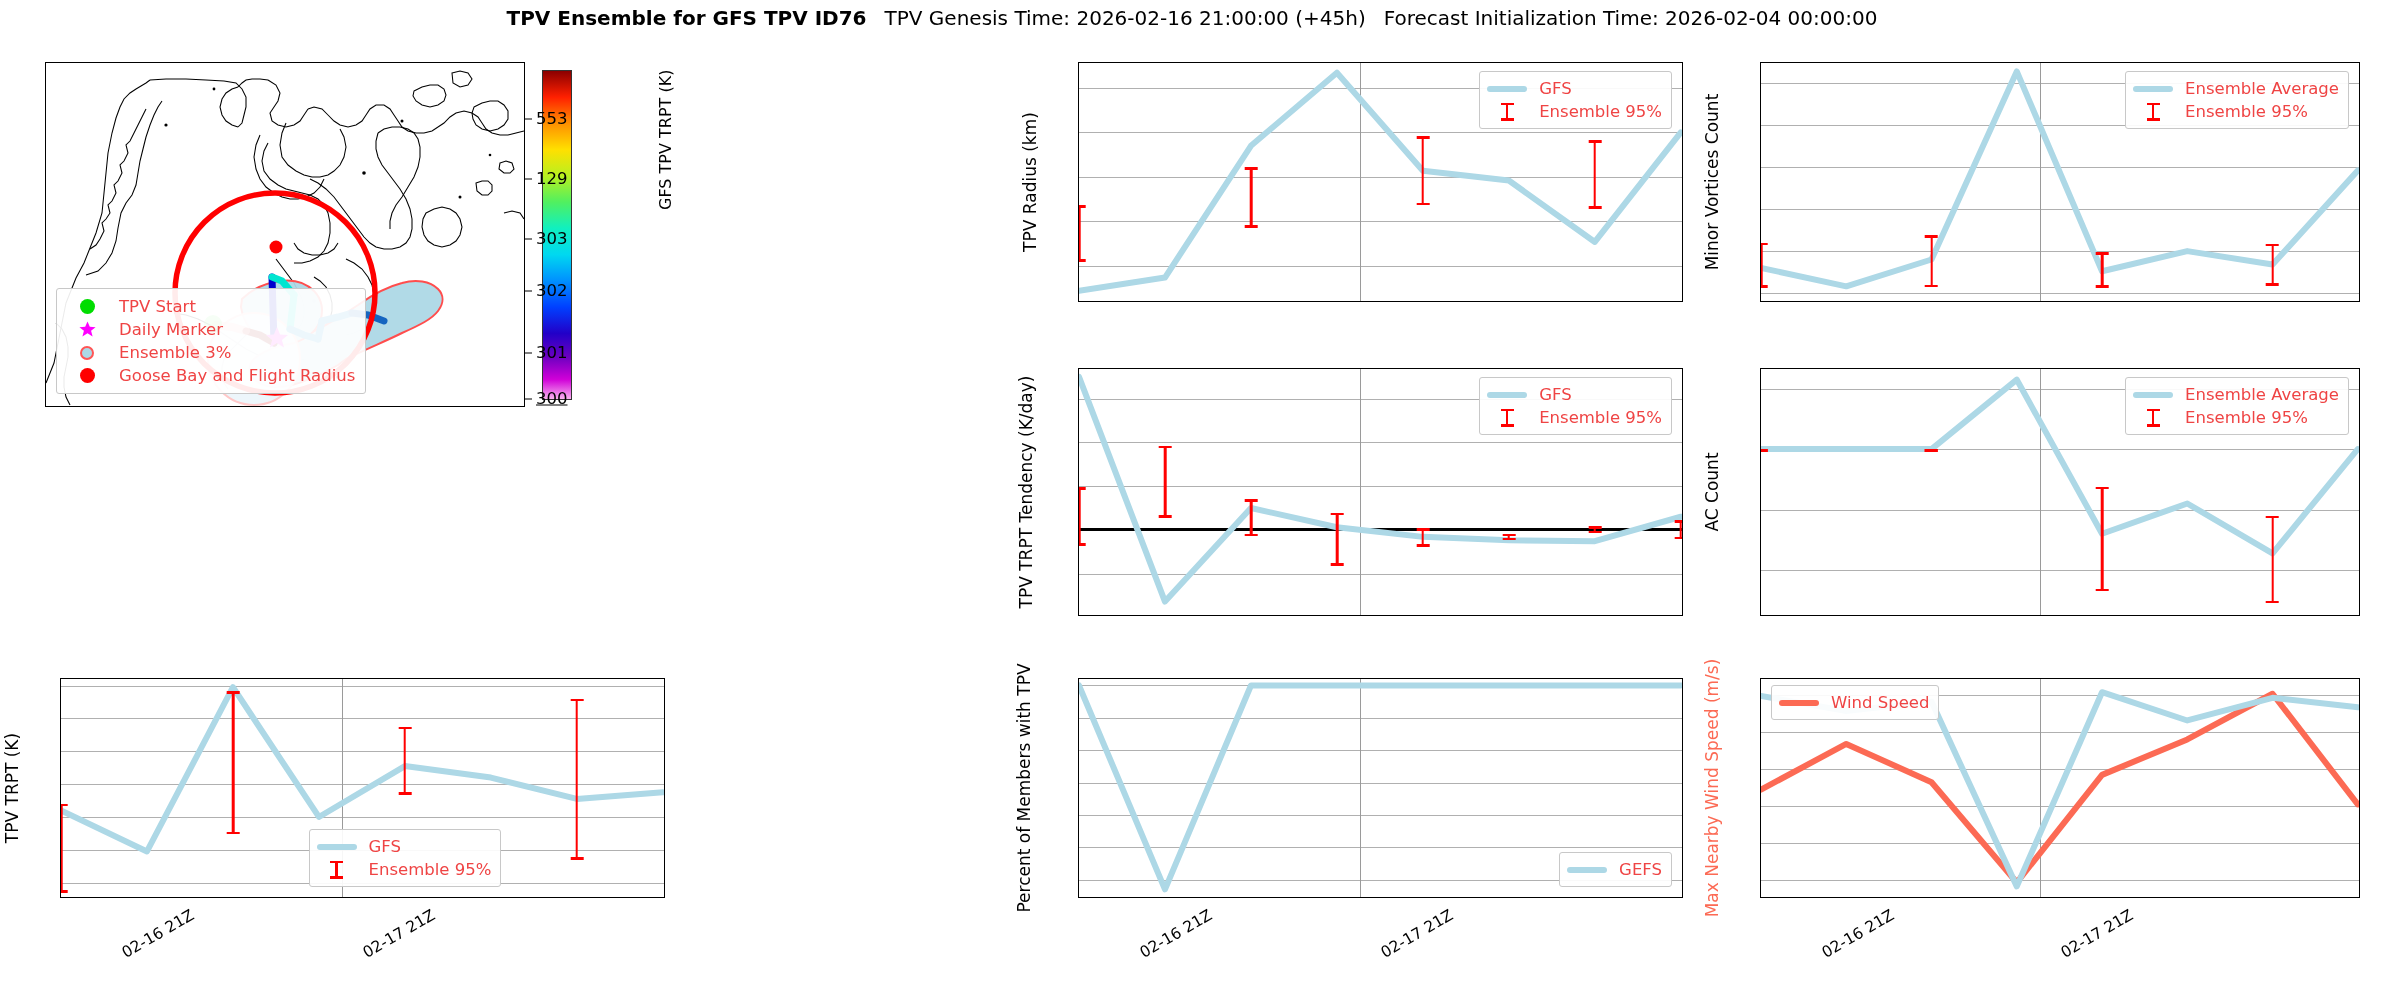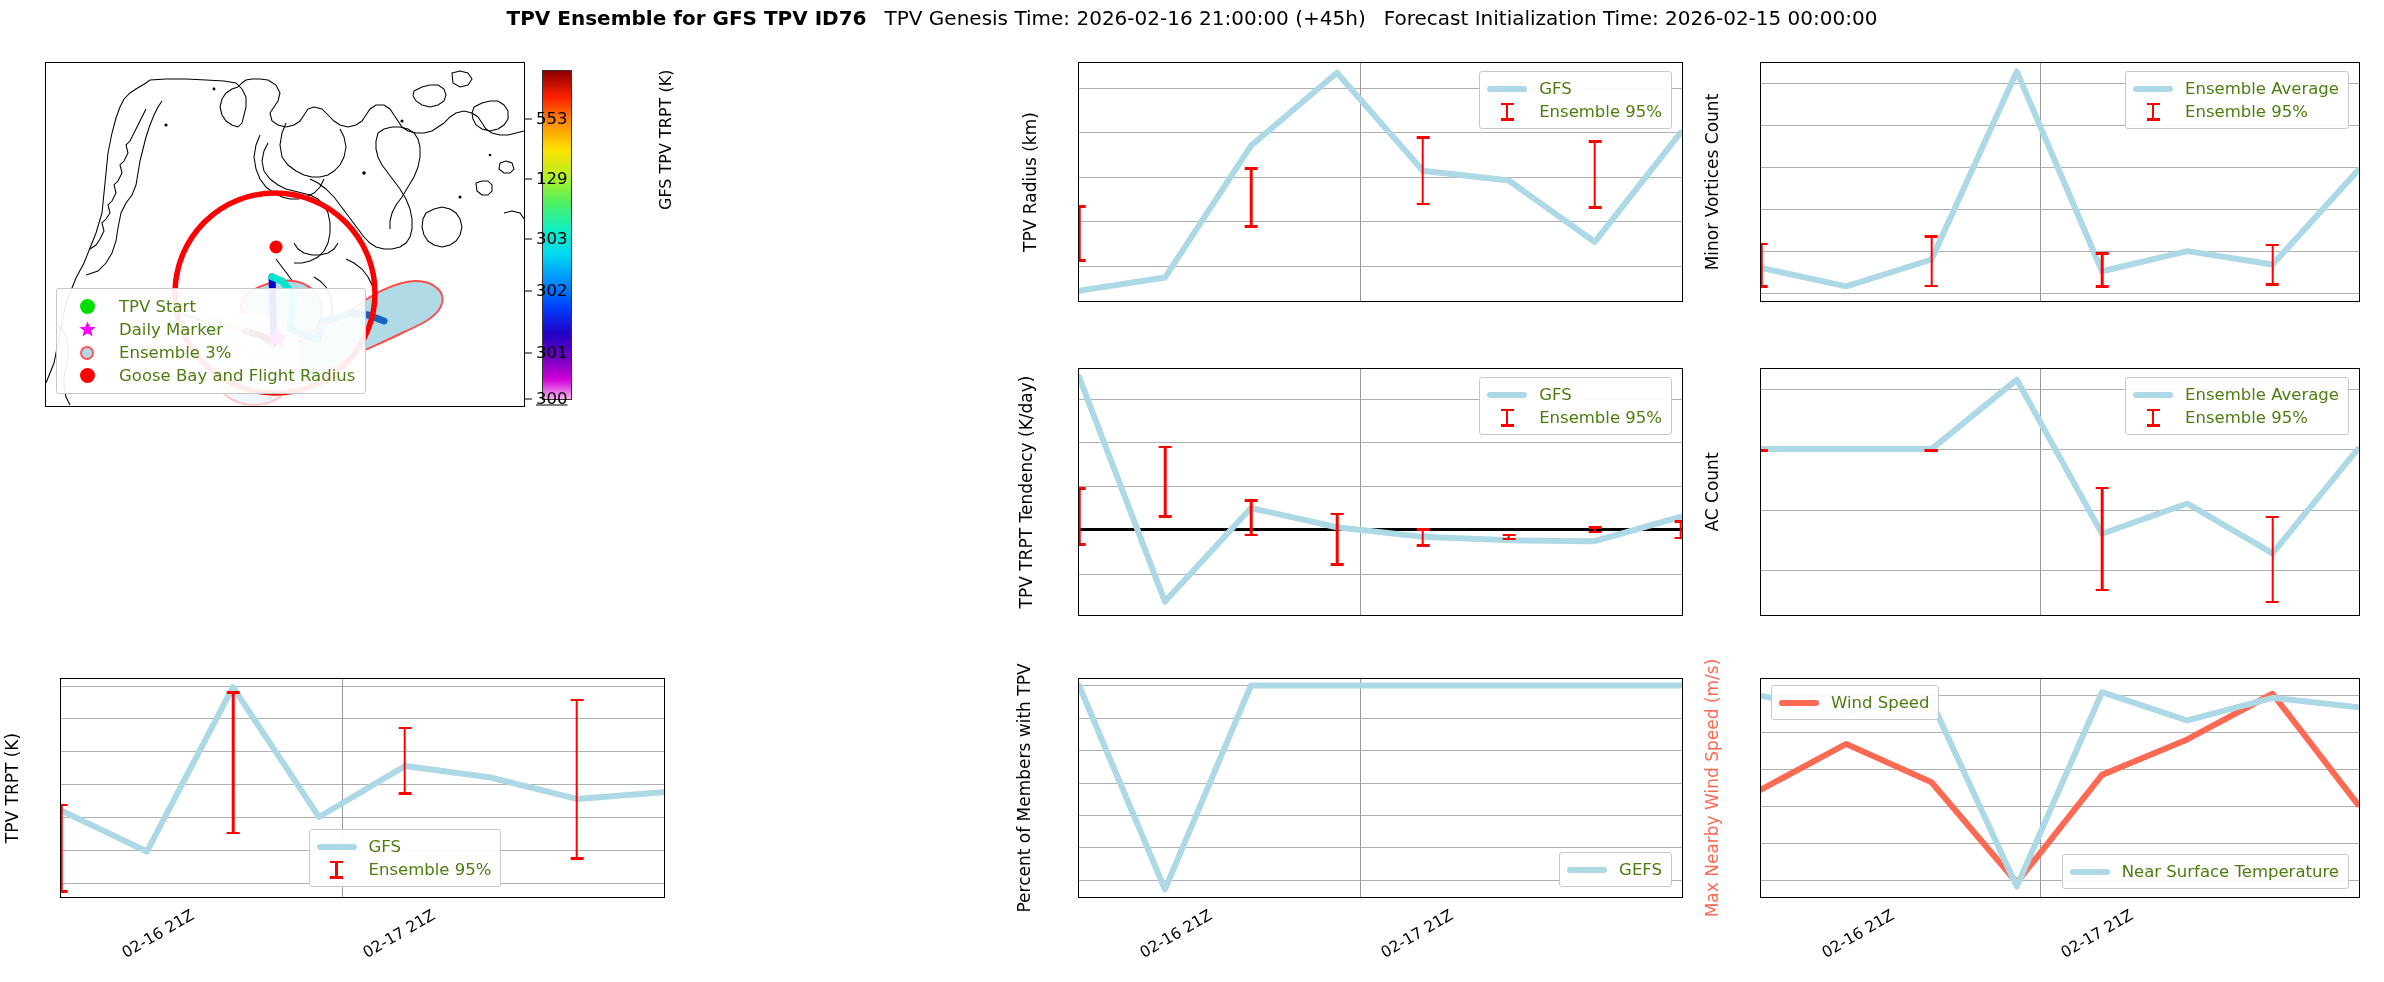--- a/index.html
+++ b/index.html
@@ -8,21 +8,21 @@
   .suptitle .b{font-weight:bold;}
   .suptitle .sp{display:inline-block;width:18px;}
   .panel{position:absolute;}
   .plotbox{position:absolute;border:1.6px solid #000;background:#fff;box-sizing:border-box;overflow:hidden;}
   .gridline{position:absolute;left:0;right:0;height:1px;background:#b0b0b0;}
   .vgrid{position:absolute;top:0;bottom:0;width:1px;background:#9a9a9a;}
   .zeroline{position:absolute;left:0;right:0;height:3px;background:#000;}
   .ytickmark{position:absolute;width:6px;height:1.6px;background:#000;right:100%;}
   .ylabel{position:absolute;font-size:17px;color:#000;white-space:nowrap;transform-origin:0 0;transform:rotate(-90deg);}
   .xtick{position:absolute;font-size:15.5px;color:#000;white-space:nowrap;transform-origin:right top;transform:rotate(-30deg);}
-  .legend{position:absolute;background:rgba(255,255,255,0.92);border:1px solid #c8c8c8;border-radius:3px;padding:5px 9px 5px 7px;font-size:16.5px;color:#4d7c0f;}
+  .legend{position:absolute;background:rgba(255,255,255,0.92);border:1px solid #c8c8c8;border-radius:3px;padding:5px 9px 5px 7px;font-size:16.5px;color:#ef4444;}
   .legend .row{display:flex;align-items:center;height:23px;white-space:nowrap;}
   .lgline{width:40px;height:6px;border-radius:3px;margin-right:12px;flex:0 0 auto;}
   .lgerr{width:40px;margin-right:12px;flex:0 0 auto;display:flex;justify-content:center;}
   .lgerr i{display:block;width:2.5px;height:18px;background:#ff0000;position:relative;}
   .lgerr i:before,.lgerr i:after{content:"";position:absolute;left:-5px;width:13px;height:2.5px;background:#ff0000;}
   .lgerr i:before{top:0;} .lgerr i:after{bottom:0;}
   .lgdot{width:40px;margin-right:12px;flex:0 0 auto;display:flex;justify-content:center;}
   .errbar{position:absolute;width:2.6px;background:#ff0000;transform:translateX(-50%);}
   .errbar:before,.errbar:after{content:"";position:absolute;left:-5.2px;width:13px;height:2.6px;background:#ff0000;}
   .errbar:before{top:0;} .errbar:after{bottom:0;}
@@ -30,21 +30,21 @@
     background:linear-gradient(to top,#f9b3f0 0%,#d000d8 6%,#6a00c0 13%,#2200c8 20%,#0040ff 28%,#0090ff 36%,#00d8f0 44%,#10f0c0 52%,#50f060 60%,#b8f020 68%,#ffe000 76%,#ff9000 84%,#ff2000 92%,#8b0000 100%);}
   .cbtick{position:absolute;left:100%;font-size:16.5px;color:#000;transform:translateY(-50%);white-space:nowrap;}
   .cbtick i{display:inline-block;width:7px;height:1.6px;background:#000;vertical-align:middle;margin-right:4px;}
   .cblabel{position:absolute;font-size:16px;color:#000;white-space:nowrap;transform-origin:0 0;transform:rotate(-90deg);}
   svg{display:block;}
 </style>
 </head>
 <body>
 
 <div class="suptitle">
-  <span class="b">TPV Ensemble for GFS TPV ID76</span><span class="sp"></span><span>TPV Genesis Time: 2026-02-16 21:00:00 (+45h)</span><span class="sp"></span><span>Forecast Initialization Time: 2026-02-15 00:00:00</span>
+  <span class="b">TPV Ensemble for GFS TPV ID76</span><span class="sp"></span><span>TPV Genesis Time: 2026-02-16 21:00:00 (+45h)</span><span class="sp"></span><span>Forecast Initialization Time: 2026-02-04 00:00:00</span>
 </div>
 
 <div class="panel" style="left:45px;top:62px;width:480px;height:345px;">
   <div class="plotbox" style="left:0;top:0;width:480px;height:345px;">
     <svg width="478" height="343" viewBox="0 0 478 343">
       <g fill="none" stroke="#000" stroke-width="1.05">
         <path d="M0,320 L8,300 L14,270 L20,240 L30,215 L38,200 L44,185 L50,170 L56,150 L58,130 L60,110 L62,90 L66,70 L70,55 L74,44 L78,36 L84,30 L90,26 L95,23 L100,20 L104,17"></path>
         <path d="M40,212 L52,208 L60,200 L66,190 L70,178 L72,165 L75,150 L80,140 L86,132 L90,122 L92,110 L94,98 L97,86 L100,74 L104,62 L108,52 L112,44 L116,38"></path>
         <path d="M44,186 L50,182 L54,176 L58,168 L56,160 L60,156 L64,150 L62,142 L66,138 L70,130 L68,122 L72,118 L76,110 L74,102 L78,98 L82,90 L80,82 L84,78 L88,70 L92,62 L96,54 L100,46"></path>
         <path d="M104,17 L120,16 L140,16 L160,17 L178,18 L190,20 L196,26 L200,34 L200,44 L198,52 L196,60 L192,64"></path>
@@ -395,24 +395,18 @@
         <svg width="596.8" height="216.8" style="position:absolute;left:0;top:0;overflow:visible;">
           <polyline points="0,110.61224489795917 85.25714285714285,64.8925170068027 170.5142857142857,103.23809523809521 255.77142857142854,203.52653061224487 341.0285714285714,95.86394557823128 426.2857142857143,60.46802721088437 511.5428571428571,14.748299319727892 596.8,125.36054421768705" fill="none" stroke="#fc6a54" stroke-width="6" stroke-linejoin="round" stroke-linecap="round"></polyline>
           <polyline points="0,16.966956521740826 85.25714285714285,32.04869565217476 170.5142857142857,22.622608695653042 255.77142857142854,207.37391304347827 341.0285714285714,13.196521739131299 426.2857142857143,41.47478260869653 511.5428571428571,18.852173913043487 596.8,28.27826086956523" fill="none" stroke="#add8e6" stroke-width="6" stroke-linejoin="round" stroke-linecap="round"></polyline>
         </svg>
         <div class="legend" style="left:10px;top:6px;">
           <div class="row">
             <div class="lgline" style="background:#fc6a54;"></div>
             <span>Wind Speed</span>
           </div>
         </div>
-        <div class="legend" style="right:10px;bottom:8px;">
-          <div class="row">
-            <div class="lgline" style="background:#add8e6;"></div>
-            <span>Near Surface Temperature</span>
-          </div>
-        </div>
       </div>
       <div class="xtick" style="left:47.80656px;top:228px;">02-16 21Z</div>
       <div class="xtick" style="left:286.52655999999996px;top:228px;">02-17 21Z</div>
       <div class="ylabel" style="left: -58px; top: 110px; transform: rotate(-90deg) translate(-50%, 0px); color: rgb(252, 106, 84);">Max Nearby Wind Speed (m/s)</div>
     </div>
   </div>
 
 </body></html>

